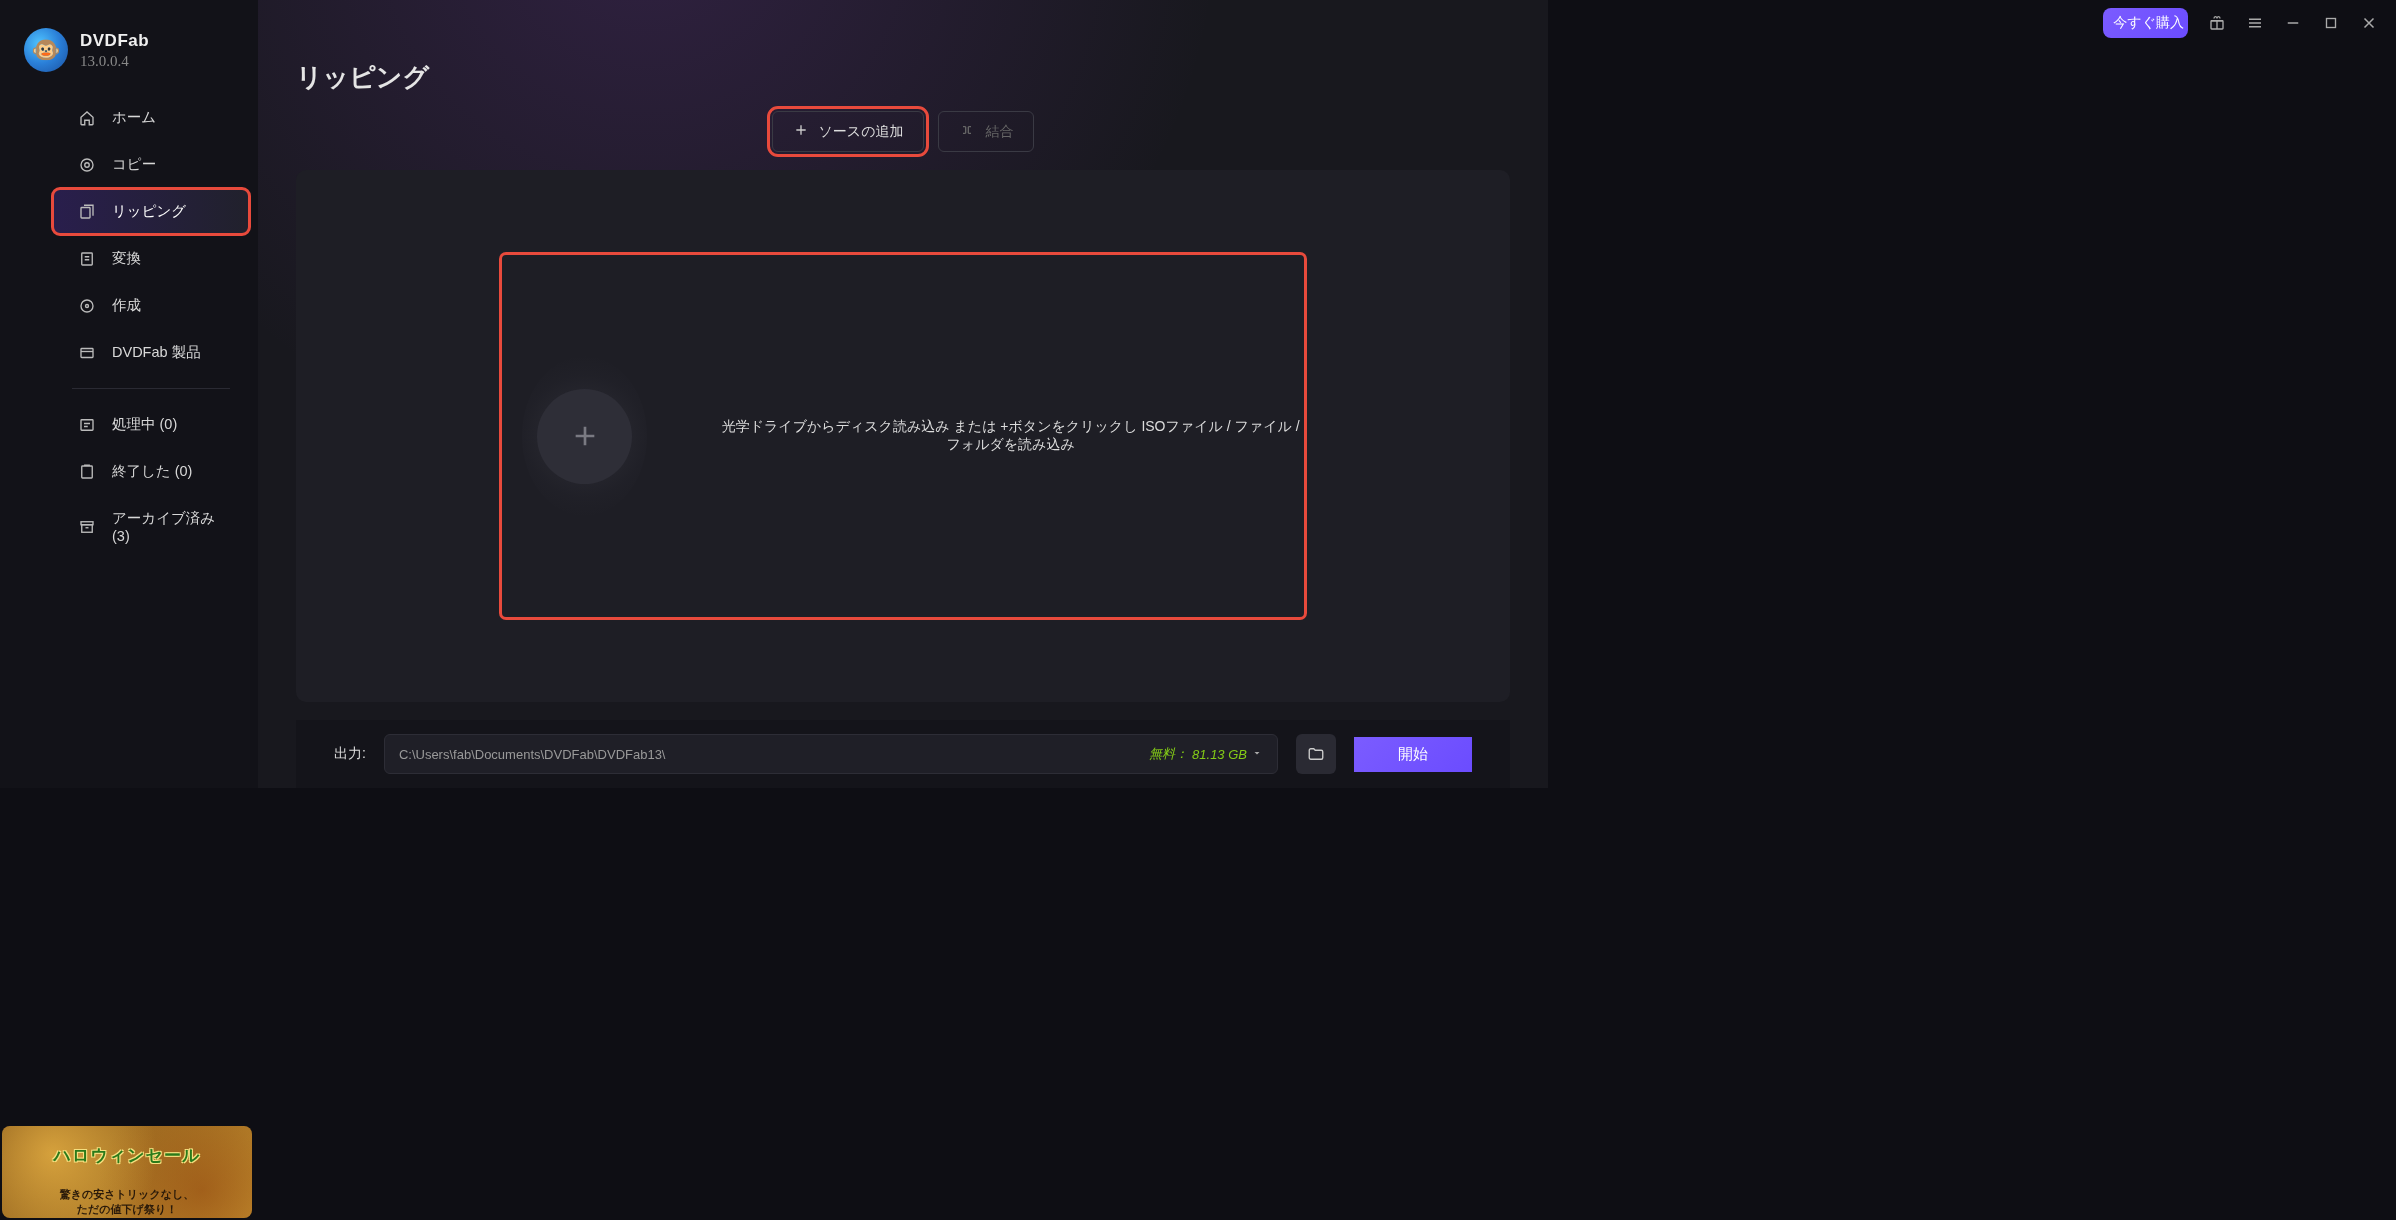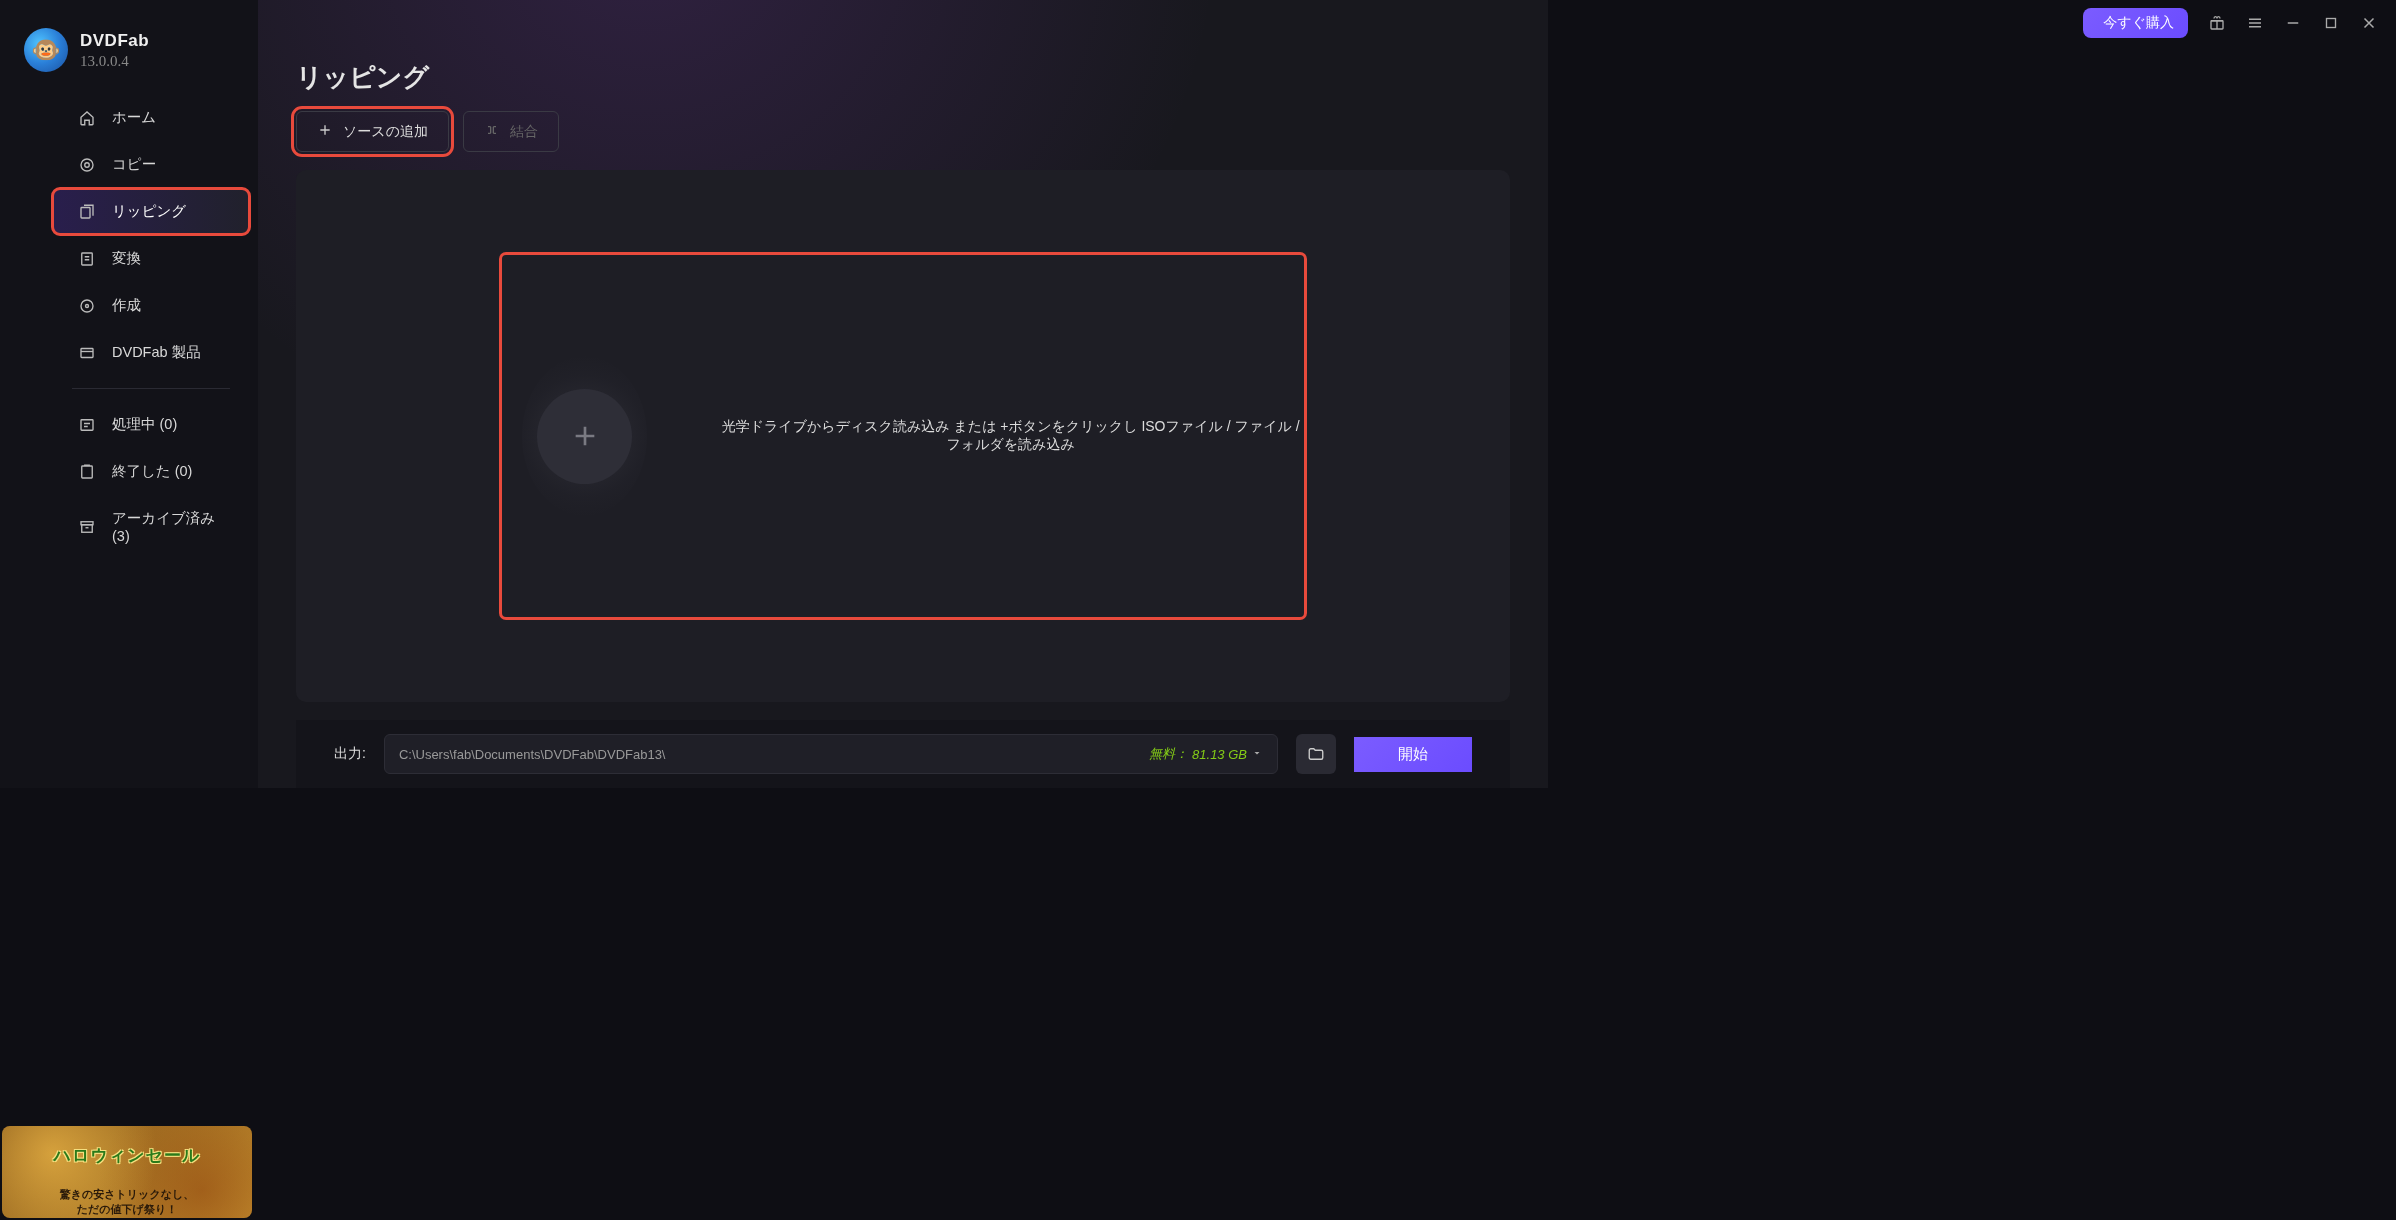--- a/index.html
+++ b/index.html
@@ -28,21 +28,21 @@
   align-items: center;
   gap: 20px;
   padding: 0 18px;
   z-index: 10;
 }
 .buy-now-btn {
   background: linear-gradient(135deg, #7b5cff, #6b4cff);
   color: #fff;
   border: none;
   border-radius: 8px;
-  padding: 6px 14px;
+  padding: 6px 4px;
   font-size: 14px;
   display: flex;
   align-items: center;
   gap: 6px;
   cursor: pointer;
   justify-content: flex-end;
 }
 .title-icon {
   width: 18px;
   height: 18px;
@@ -145,20 +145,21 @@
   margin-bottom: 30px;
 }
 .description a {
   color: #4a8cff;
   text-decoration: none;
 }
 .toolbar {
   display: flex;
   gap: 14px;
   margin-bottom: 18px;
+  justify-content: center;
 }
 .tool-btn {
   display: flex;
   align-items: center;
   gap: 10px;
   padding: 10px 20px;
   background: transparent;
   border: 1.5px solid #3a3a44;
   border-radius: 6px;
   color: #ddd;

